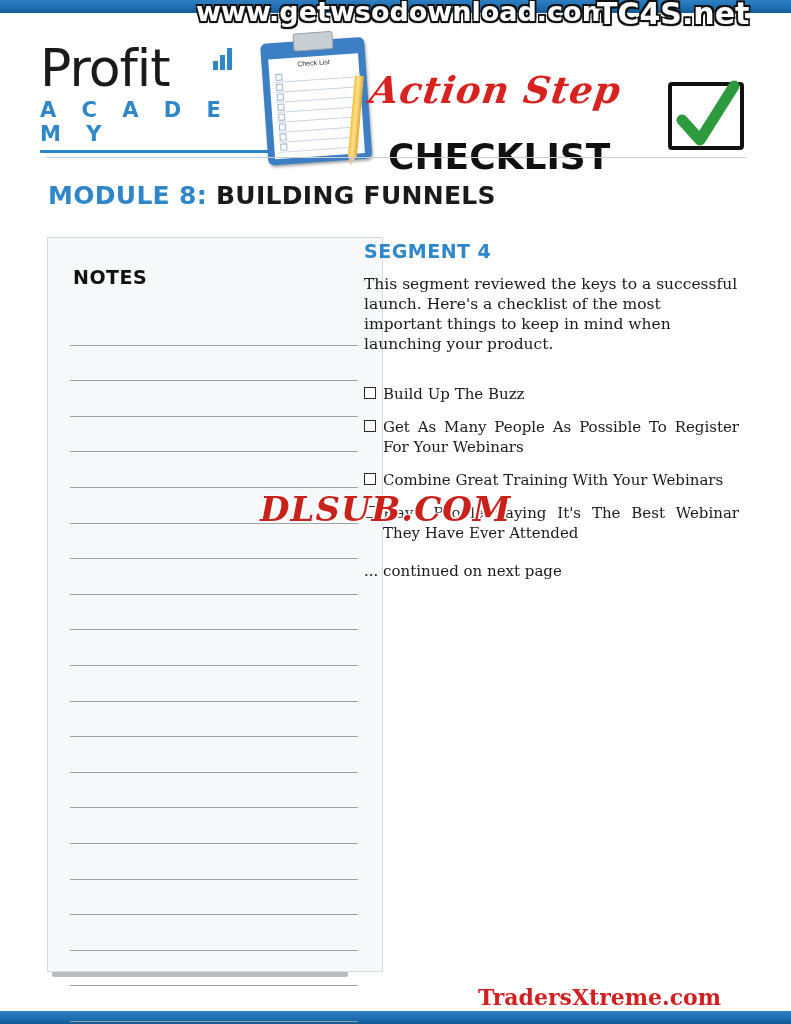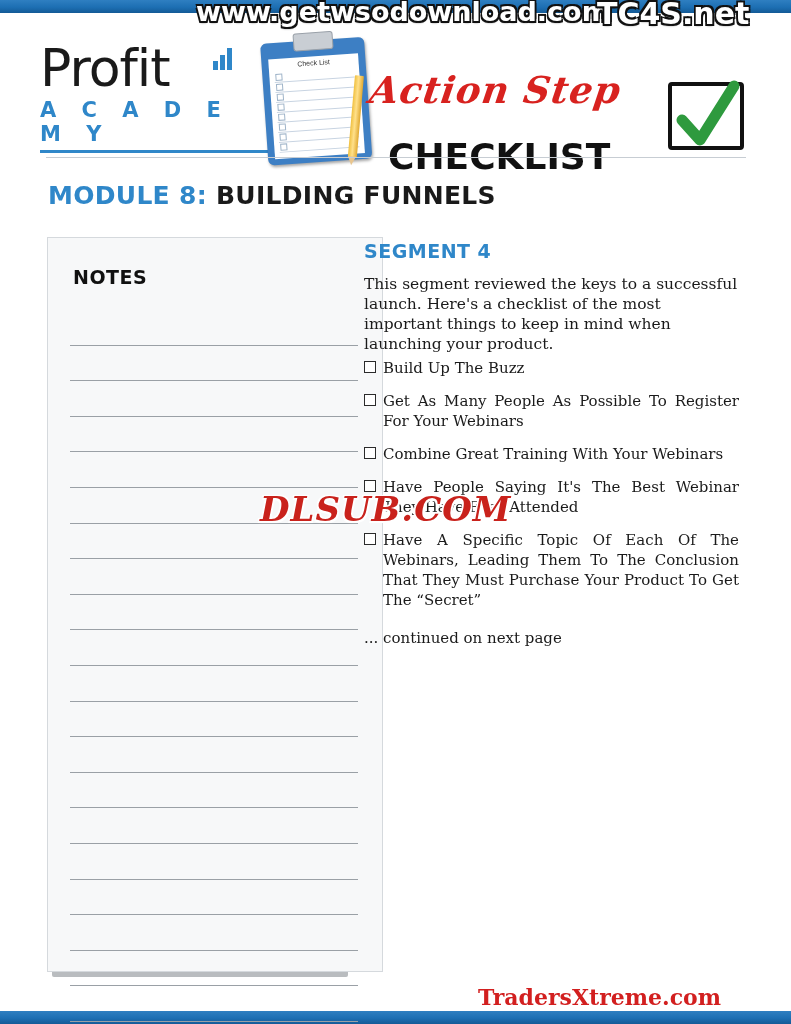--- a/index.html
+++ b/index.html
@@ -277,21 +277,21 @@
     letter-spacing: 0.5px;
   }
   .segment-intro {
     font-family: "DejaVu Serif", serif;
     font-size: 15.5px;
     line-height: 20px;
     color: #1a1a1a;
     margin-top: 12px;
   }
   .checklist {
-    margin-top: 4px;
+    margin-top: 30px;
   }
   .check-item {
     display: flex;
     align-items: flex-start;
     margin-bottom: 13px;
   }
   .cb {
     flex: 0 0 auto;
     width: 12px;
     height: 12px;
@@ -476,24 +476,20 @@
         <span class="check-text">Get As Many People As Possible To Register For Your Webinars</span>
       </div>
       <div class="check-item">
         <span class="cb"></span>
         <span class="check-text">Combine Great Training With Your Webinars</span>
       </div>
       <div class="check-item">
         <span class="cb"></span>
         <span class="check-text">Have People Saying It's The Best Webinar They Have Ever Attended</span>
       </div>
-      <div class="check-item">
-        <span class="cb"></span>
-        <span class="check-text">Have A Specific Topic Of Each Of The Webinars, Leading Them To The Conclusion That They Must Purchase Your Product To Get The “Secret”</span>
-      </div>
     </div>
 
     <div class="continued">... continued on next page</div>
   </div>
 
   <div class="wm-top">www.getwsodownload.com</div>
   <div class="wm-tc4s">TC4S.net</div>
   <div class="wm-dlsub">DLSUB.COM</div>
   <div class="wm-traders">TradersXtreme.com</div>
 

